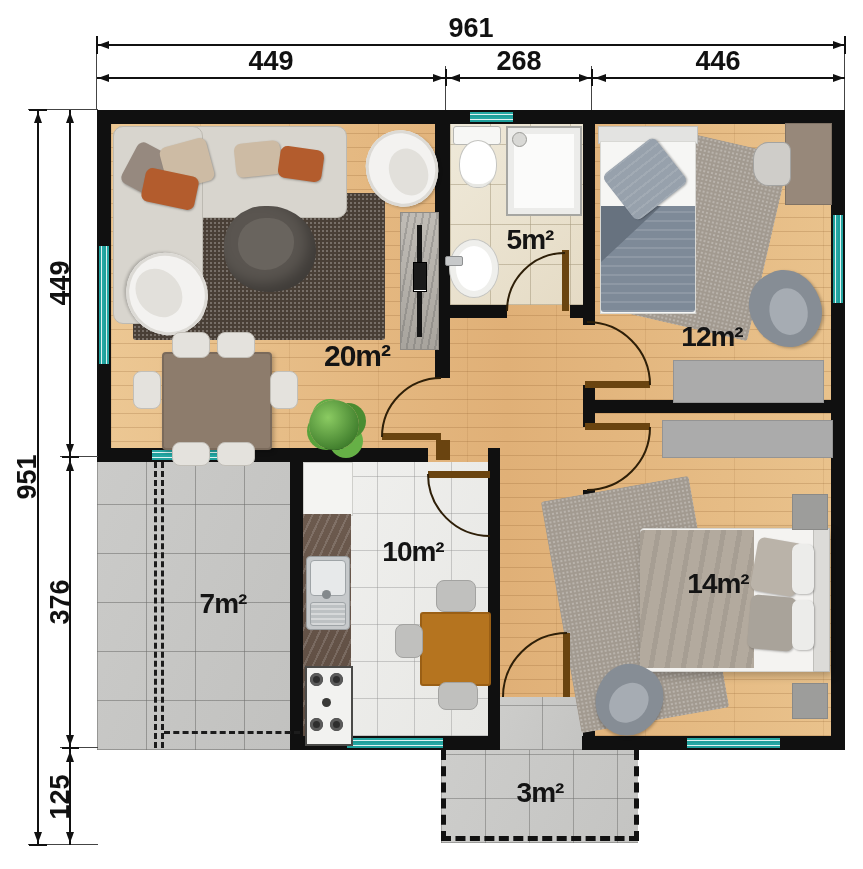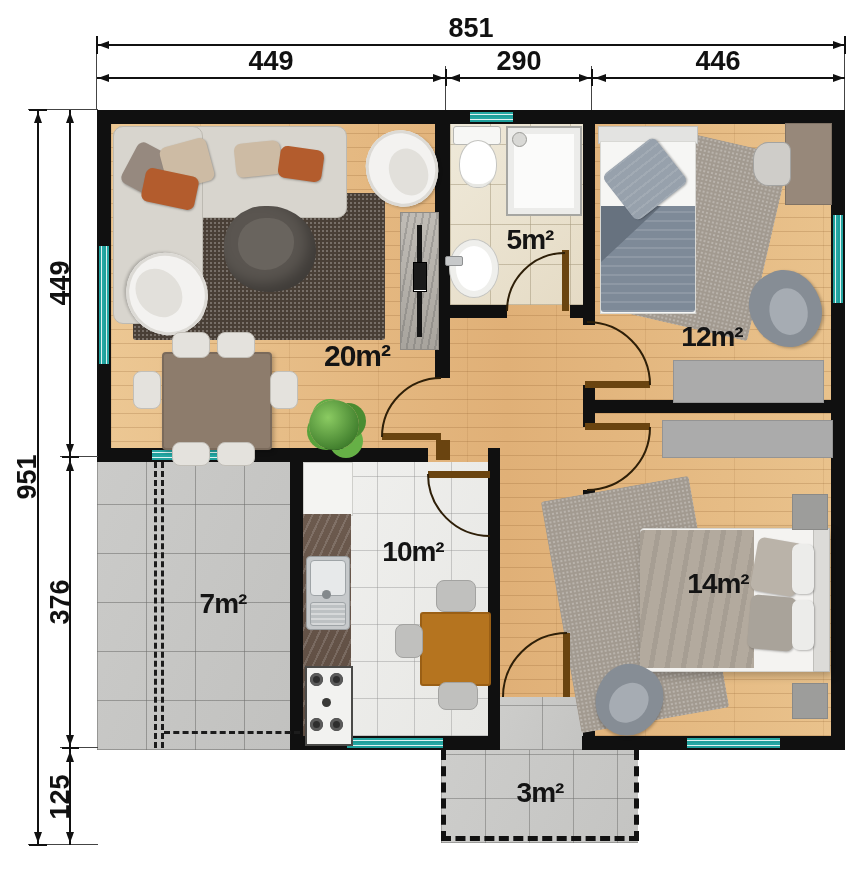--- a/index.html
+++ b/index.html
@@ -195,32 +195,32 @@
 
   <div class="ext" style="left:96px;top:36px;width:1px;height:74px;"></div>
   <div class="ext" style="left:844px;top:36px;width:1px;height:74px;"></div>
   <div class="ext" style="left:445px;top:66px;width:1px;height:44px;"></div>
   <div class="ext" style="left:591px;top:66px;width:1px;height:44px;"></div>
   <div class="dline" style="left:97px;top:44px;width:748px;height:2px;"></div>
   <div class="tick" style="left:96px;top:36px;width:2px;height:18px;"></div>
   <div class="tick" style="left:844px;top:36px;width:2px;height:18px;"></div>
   <div class="arrL" style="left:98px;top:41px;"></div>
   <div class="arrR" style="left:833px;top:41px;"></div>
-  <div class="dim-label" style="left:431px;top:14px;">851</div>
+  <div class="dim-label" style="left:431px;top:14px;">961</div>
   <div class="dline" style="left:97px;top:77px;width:748px;height:2px;"></div>
   <div class="tick" style="left:445px;top:69px;width:2px;height:17px;"></div>
   <div class="tick" style="left:591px;top:69px;width:2px;height:17px;"></div>
   <div class="arrL" style="left:98px;top:74px;"></div>
   <div class="arrR" style="left:433px;top:74px;"></div>
   <div class="arrL" style="left:449px;top:74px;"></div>
   <div class="arrR" style="left:579px;top:74px;"></div>
   <div class="arrL" style="left:595px;top:74px;"></div>
   <div class="arrR" style="left:833px;top:74px;"></div>
   <div class="dim-label" style="left:231px;top:47px;">449</div>
-  <div class="dim-label" style="left:479px;top:47px;">290</div>
+  <div class="dim-label" style="left:479px;top:47px;">268</div>
   <div class="dim-label" style="left:678px;top:47px;">446</div>
 
   <div class="ext" style="left:28px;top:109px;width:70px;height:1px;"></div>
   <div class="ext" style="left:28px;top:844px;width:70px;height:1px;"></div>
   <div class="ext" style="left:60px;top:456px;width:38px;height:1px;"></div>
   <div class="ext" style="left:60px;top:747px;width:38px;height:1px;"></div>
   <div class="dline" style="left:37px;top:110px;width:2px;height:735px;"></div>
   <div class="tick" style="left:29px;top:109px;width:18px;height:2px;"></div>
   <div class="tick" style="left:29px;top:844px;width:18px;height:2px;"></div>
   <div class="arrU" style="left:34px;top:112px;"></div>

